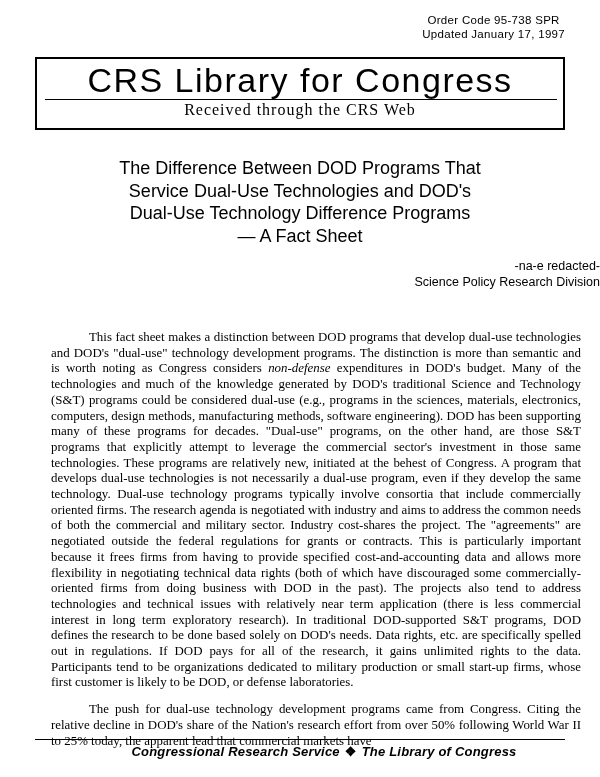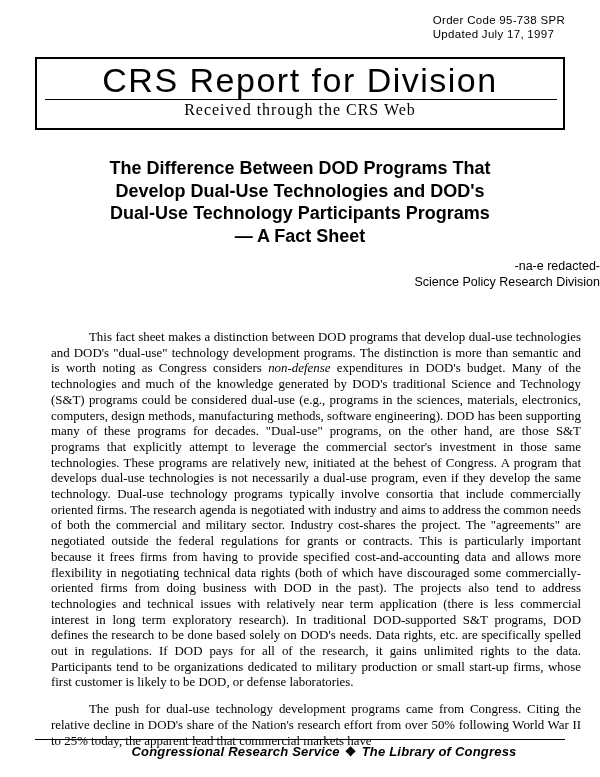--- a/index.html
+++ b/index.html
@@ -11,21 +11,21 @@
     color: #000000;
     font-family: "Liberation Sans", sans-serif;
     overflow: hidden;
   }
 
   
   .order-block {
     position: absolute;
     top: 13px;
     right: 35px;
-    text-align: left;
+    text-align: center;
     font-size: 11.5px;
     line-height: 14px;
     letter-spacing: 0.3px;
   }
 
   
   .masthead {
     position: absolute;
     top: 57px;
     left: 35px;
@@ -56,21 +56,21 @@
     font-family: Liberation Serif, serif;
   }
 
   
   .doc-title {
     position: absolute;
     top: 157px;
     left: 0;
     width: 600px;
     text-align: center;
-    font-weight: bold;
+    font-weight: normal;
     font-size: 18px;
     line-height: 22.5px;
   }
 
   
   .author-block {
     position: absolute;
     top: 258px;
     left: 0;
     width: 600px;
@@ -118,33 +118,33 @@
   }
   .footer .sep { padding: 0 5px; font-style: normal; }
 </style>
 </head>
 <body>
 
 <div class="page">
 
   <div class="order-block">
     <div>Order Code 95-738 SPR</div>
-    <div>Updated July 17, 1997</div>
+    <div>Updated January 17, 1997</div>
   </div>
 
   <div class="masthead">
-    <div class="masthead-title">CRS Report for Division</div>
+    <div class="masthead-title">CRS Library for Congress</div>
     <hr class="masthead-rule">
     <div class="masthead-subtitle">Received through the CRS Web</div>
   </div>
 
   <div class="doc-title">
     <div>The Difference Between DOD Programs That</div>
-    <div>Develop Dual-Use Technologies and DOD's</div>
-    <div>Dual-Use Technology Participants Programs</div>
+    <div>Service Dual-Use Technologies and DOD's</div>
+    <div>Dual-Use Technology Difference Programs</div>
     <div>—  A Fact Sheet</div>
   </div>
 
   <div class="author-block">
     <div>-na-e redacted-</div>
     <div>Science Policy Research Division</div>
   </div>
 
   <div class="body-text">
     <p><span>This fact sheet makes a distinction between DOD programs that develop dual-use technologies and DOD's "dual-use" technology development programs. The distinction is more than semantic and is worth noting as Congress considers </span><span class="italic">non-defense</span><span> expenditures in DOD's budget. Many of the technologies and much of the knowledge generated by DOD's traditional Science and Technology (S&amp;T) programs could be considered dual-use (e.g., programs in the sciences, materials, electronics, computers, design methods, manufacturing methods, software engineering). DOD has been supporting many of these programs for decades. "Dual-use" programs, on the other hand, are those S&amp;T programs that explicitly attempt to leverage the commercial sector's investment in those same technologies. These programs are relatively new, initiated at the behest of Congress. A program that develops dual-use technologies is not necessarily a dual-use program, even if they develop the same technology. Dual-use technology programs typically involve consortia that include commercially oriented firms. The research agenda is negotiated with industry and aims to address the common needs of both the commercial and military sector. Industry cost-shares the project. The "agreements" are negotiated outside the federal regulations for grants or contracts. This is particularly important because it frees firms from having to provide specified cost-and-accounting data and allows more flexibility in negotiating technical data rights (both of which have discouraged some commercially-oriented firms from doing business with DOD in the past). The projects also tend to address technologies and technical issues with relatively near term application (there is less commercial interest in long term exploratory research). In traditional DOD-supported S&amp;T programs, DOD defines the research to be done based solely on DOD's needs. Data rights, etc. are specifically spelled out in regulations. If DOD pays for all of the research, it gains unlimited rights to the data. Participants tend to be organizations dedicated to military production or small start-up firms, whose first customer is likely to be DOD, or defense laboratories.</span></p>

